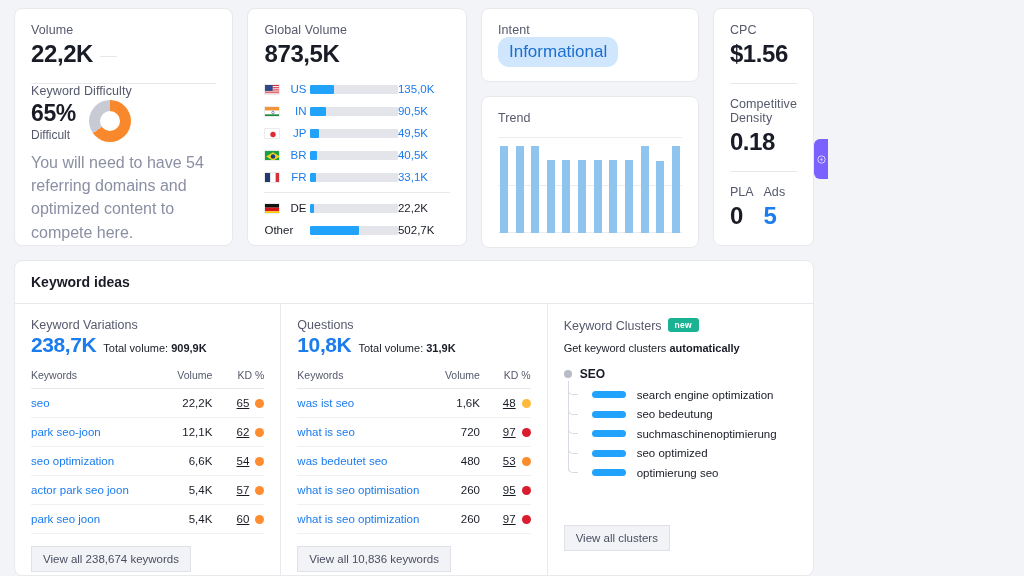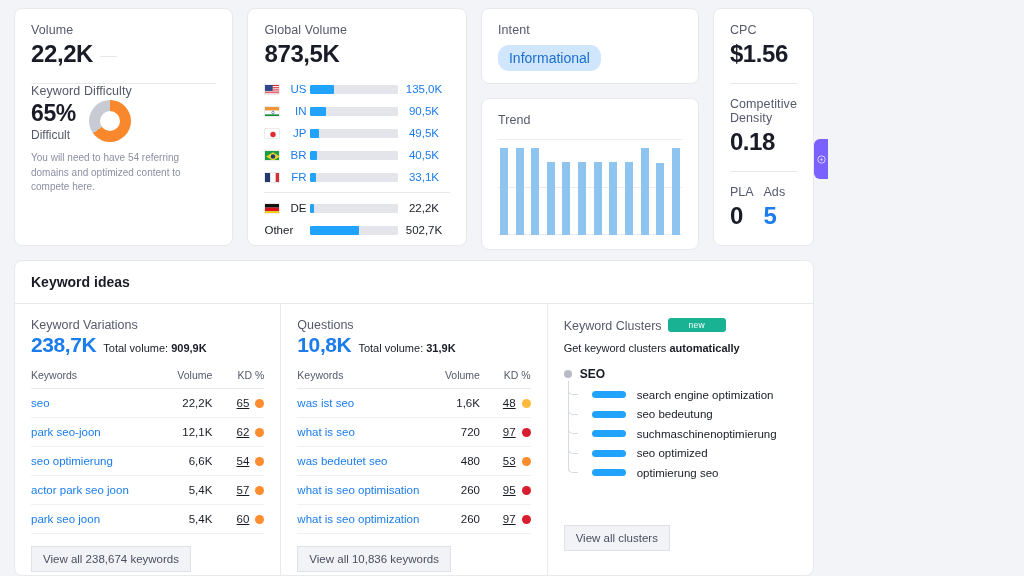--- a/index.html
+++ b/index.html
@@ -43,39 +43,39 @@
   .kd-num { font-size: 23px; font-weight: 700; color: #191c26; letter-spacing:-.4px; }
   .kd-sub { font-size: 12px; color: #55596b; margin-top: 1px; }
   .donut {
     width: 42px; height: 42px; border-radius: 50%;
     background: conic-gradient(#f8882b 0% 65%, #c8cbd4 65% 100%);
     position: relative; flex: none;
   }
   .donut::after {
     content:""; position:absolute; inset: 11px; border-radius:50%; background:#fff;
   }
-  .kd-note { font-size: 10px; color: #8b8fa3; line-height: 1.45; margin-top: 9px; }
+  .kd-note { font-size: 16px; color: #8b8fa3; line-height: 1.45; margin-top: 9px; }
 
   
   .gv-row { display: flex; align-items: center; height: 22px; font-size: 11.5px; }
   .gv-flag { width: 16px; height: 11px; border-radius: 1px; overflow: hidden; flex:none;
              border:.5px solid rgba(0,0,0,.08); }
   .gv-code { width: 30px; text-align: right; padding-right: 4px; color: #1b7ced; }
   .gv-code.dark { color: #191c26; }
   .gv-other { width: 46px; padding-right: 0px; color: #191c26; font-size: 11.5px; }
   .gv-track { flex: 1; height: 9px; background: #e3e5ea; border-radius: 1px; overflow: hidden; }
   .gv-fill  { height: 100%; background: #22a3fb; border-radius: 1px; }
-  .gv-val { width: 52px; text-align: center; color: #1b7ced; font-size: 11.5px; }
+  .gv-val { width: 52px; text-align: left; color: #1b7ced; font-size: 11.5px; }
   .gv-val.dark { color: #191c26; }
   .gv-div { height:1px; background:#e8e9ed; margin: 4px 0 4px 0; }
 
   
   .pill {
     display:inline-block; background:#cfe6fd; color:#1b6fd0;
-    font-size: 14px; padding: 5px 11px; border-radius: 11px; margin-top: 8px;
+    font-size: 17px; padding: 5px 11px; border-radius: 11px; 
   }
 
   
   .trend-wrap { position: relative; height: 96px; margin-top: 12px; }
   .grid-line { position:absolute; left:0; right:0; height:1px; background:#ececf0; }
   .bars { position:absolute; inset:0; display:flex; align-items:flex-end;
           justify-content: space-between; padding: 0 2px; }
   .bar { width: 8px; background: #8fc4ef; }
 
   
@@ -114,21 +114,21 @@
 
   .btn {
     display:inline-block; margin-top: 12px;
     background: #f2f3f6; border: 1px solid #dfe1e7; border-radius: 0;
     font-size: 11.5px; color: #4a4e60; padding: 6px 11px;
   }
 
   
   .badge-new {
     display:inline-block; background:#19b394; color:#fff; font-size: 8.5px;
-    font-weight: 400; padding: 2px 21px; border-radius: 3px; vertical-align: 2px;
+    font-weight: 700; padding: 2px 7px; border-radius: 3px; vertical-align: 2px;
     margin-left: 6px; letter-spacing: .2px;
   }
   .clu-sub { font-size: 11px; color: #191c26; margin-top: 9px; }
   .clu-sub b { font-weight: 700; }
   .tree { margin-top: 13px; position: relative; }
   .tree-root { display:flex; align-items:center; gap: 8px; font-size: 12px;
                font-weight: 700; color:#191c26; }
   .root-dot { width: 8px; height: 8px; border-radius:50%; background:#b9bcc7; flex:none; }
   .tree-kids { position: relative; margin-left: 3px; padding-left: 0; }
   .spine { position:absolute; left: 0px; top: -4px; bottom: 12px; width:1px; background:#d8dae1; }
@@ -356,21 +356,21 @@
               </tr>
               <tr>
                 <td class="kw"><a href="#">park seo-joon</a></td>
                 <td class="r">12,1K</td>
                 <td class="r"><span class="kd-cell">
                     <span>62</span>
                     <span class="dot" style="background: rgb(255, 140, 46);"></span>
                   </span></td>
               </tr>
               <tr>
-                <td class="kw"><a href="#">seo optimierung</a></td>
+                <td class="kw"><a href="#">seo optimization</a></td>
                 <td class="r">6,6K</td>
                 <td class="r"><span class="kd-cell">
                     <span>54</span>
                     <span class="dot" style="background: rgb(255, 140, 46);"></span>
                   </span></td>
               </tr>
               <tr>
                 <td class="kw"><a href="#">actor park seo joon</a></td>
                 <td class="r">5,4K</td>
                 <td class="r"><span class="kd-cell">

